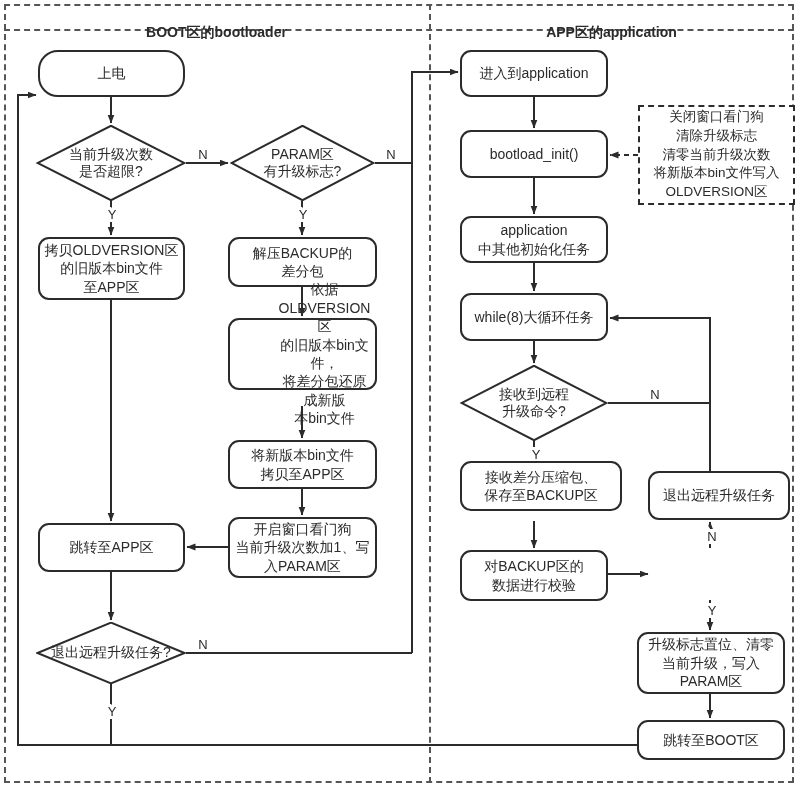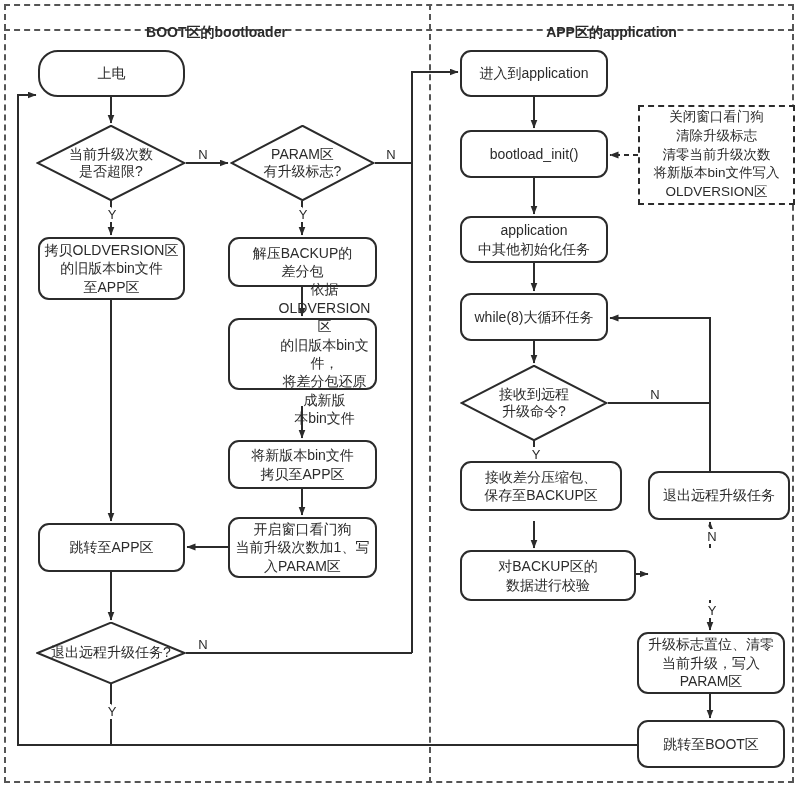--- a/index.html
+++ b/index.html
@@ -170,23 +170,23 @@
     </svg>
     <span class="dlabel">接收到远程
 升级命令?</span>
   </div>
 
   <div class="node" style="left:460px;top:461px;width:162px;height:50px;">接收差分压缩包、
 保存至BACKUP区</div>
 
   <div class="node" style="left:648px;top:471px;width:142px;height:49px;">退出远程升级任务</div>
 
-  <div class="node" style="left:460px;top:550px;width:176px;height:51px;">对BACKUP区的
+  <div class="node" style="left:460px;top:550px;width:148px;height:51px;">对BACKUP区的
 数据进行校验</div>
 
 
   <div class="node" style="left:637px;top:632px;width:148px;height:62px;">升级标志置位、清零
 当前升级，写入
 PARAM区</div>
 
-  <div class="node" style="left:637px;top:720px;width:148px;height:48px;">跳转至BOOT区</div>
+  <div class="node" style="left:637px;top:720px;width:148px;height:40px;">跳转至BOOT区</div>
 
 </div>
 
 </body></html>

